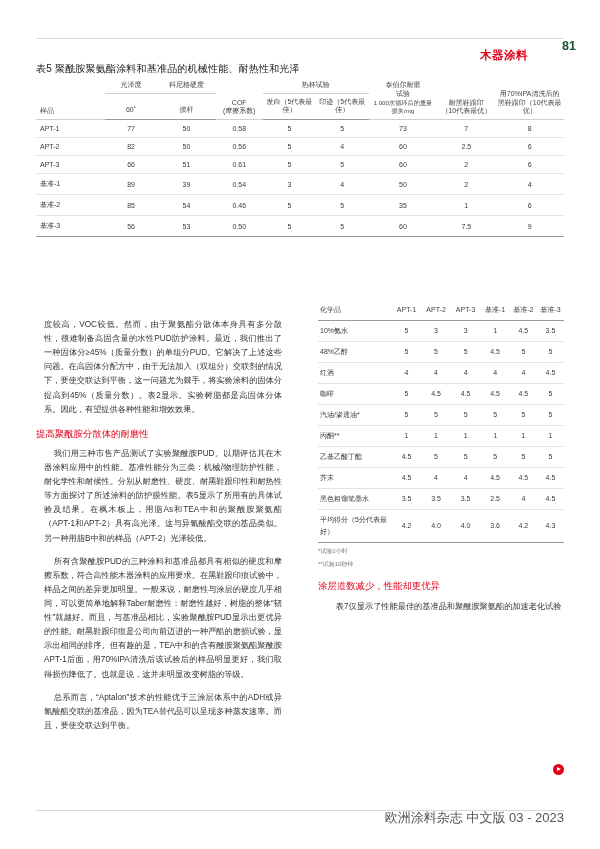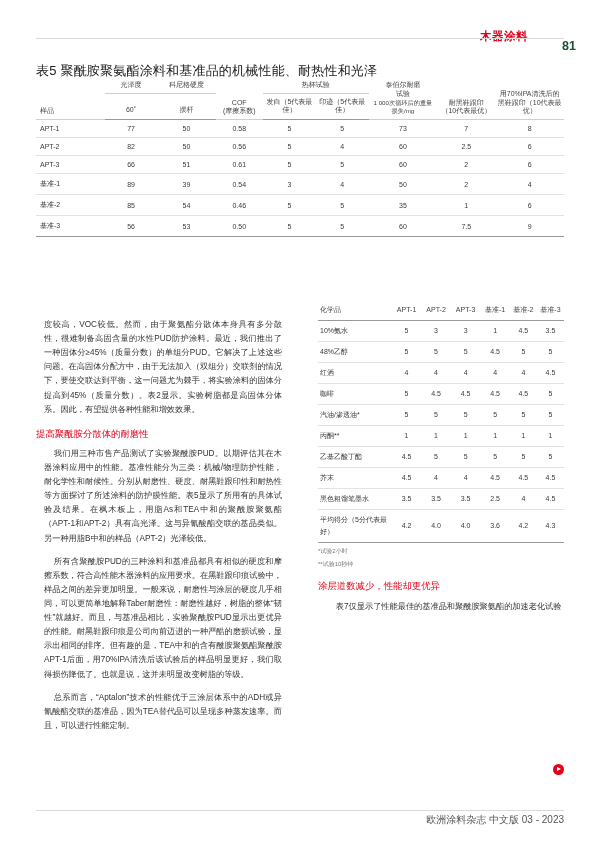--- a/index.html
+++ b/index.html
@@ -6,25 +6,25 @@
   body{
     width:600px;height:849px;background:#ffffff;
     font-family:"Liberation Sans","DejaVu Sans",sans-serif;
     color:#1a1a1a;position:relative;overflow:hidden;
   }
   .page{position:relative;width:600px;height:849px;box-sizing:border-box;}
 
   
   .header{position:absolute;top:20px;left:0;right:0;height:26px;}
   .header-rule{position:absolute;top:38px;left:36px;right:36px;height:1px;background:#d9d9d9;}
-  .hdr-title{position:absolute;right:72px;top:9px;color:#e2001a;font-weight:bold;font-size:11.5px;letter-spacing:.5px;}
+  .hdr-title{position:absolute;right:72px;top:28px;color:#e2001a;font-weight:bold;font-size:11.5px;letter-spacing:.5px;}
   .hdr-page{position:absolute;right:24px;top:19px;color:#14532d;font-weight:bold;font-size:12.5px;}
 
   
-  .t5-cap{position:absolute;left:36px;top:62px;font-size:13px;color:#222;letter-spacing:.2px;}
+  .t5-cap{position:absolute;left:36px;top:62px;font-size:10px;color:#222;letter-spacing:.2px;}
   .t5{position:absolute;left:36px;top:78px;width:528px;border-collapse:collapse;font-size:7px;color:#333;}
   .t5 th,.t5 td{border:0;padding:0;}
   .t5 thead th{
     font-weight:normal;color:#444;vertical-align:bottom;text-align:center;
     padding:3px 2px;line-height:1.25;
   }
   .t5 thead tr.h1 th{border-bottom:1px solid #cfcfcf;}
   .t5 thead tr.h2 th{border-bottom:1px solid #9a9a9a;padding-bottom:4px;}
   .t5 tbody td{
     text-align:center;padding:5px 2px;border-bottom:1px solid #e3e3e3;color:#3a3a3a;
@@ -45,21 +45,21 @@
   .t6{width:246px;border-collapse:collapse;font-size:7px;color:#3a3a3a;margin-bottom:4px;}
   .t6 th{font-weight:normal;color:#444;text-align:center;padding:4px 1px;border-bottom:1px solid #9a9a9a;font-size:7px;}
   .t6 th.first{text-align:left;padding-left:2px;}
   .t6 td{text-align:center;padding:4px 1px;border-bottom:1px solid #e3e3e3;}
   .t6 td.first{text-align:left;padding-left:2px;}
   .t6 tr:last-child td{border-bottom:1px solid #9a9a9a;}
   .t6note{font-size:6px;color:#777;line-height:1.5;margin:4px 0 0 0;}
 
   
   .footer-rule{position:absolute;left:36px;right:36px;bottom:38px;height:1px;background:#d9d9d9;}
-  .footer{position:absolute;right:36px;bottom:22px;font-size:10px;color:#555;text-align:center;}
+  .footer{position:absolute;right:36px;bottom:22px;font-size:13px;color:#555;text-align:center;}
   .arrow{position:absolute;right:36px;bottom:74px;width:11px;height:11px;border-radius:50%;background:#e2001a;}
   .arrow:after{content:"";position:absolute;left:4px;top:3px;border-left:4px solid #fff;border-top:2.5px solid transparent;border-bottom:2.5px solid transparent;}
 </style>
 </head>
 <body>
 
 <div class="page">
 
   <div class="header">
     <div class="hdr-title">木器涂料</div>
@@ -156,21 +156,21 @@
         <td>9</td>
       </tr>
     </tbody>
   </table>
 
   <div class="col colL">
     <p class="noind">度较高，VOC较低。然而，由于聚氨酯分散体本身具有多分散性，很难制备高固含量的水性PUD防护涂料。最近，我们推出了一种固体分≥45%（质量分数）的单组分PUD。它解决了上述这些问题。在高固体分配方中，由于无法加入（双组分）交联剂的情况下，要使交联达到平衡，这一问题尤为棘手，将实验涂料的固体分提高到45%（质量分数）。表2显示。实验树脂都是高固体分体系。因此，有望提供各种性能和增效效果。</p>
     <h3 class="sub">提高聚酰胺分散体的耐磨性</h3>
     <p>我们用三种市售产品测试了实验聚酰胺PUD。以期评估其在木器涂料应用中的性能。基准性能分为三类：机械/物理防护性能，耐化学性和耐候性。分别从耐磨性、硬度、耐黑鞋跟印性和耐热性等方面探讨了所述涂料的防护膜性能。表5显示了所用有的具体试验及结果。在枫木板上，用脂As和TEA中和的聚酰胺聚氨酯（APT-1和APT-2）具有高光泽。这与异氰酸酯交联的基品类似。另一种用脂B中和的样品（APT-2）光泽较低。</p>
     <p>所有含聚酰胺PUD的三种涂料和基准品都具有相似的硬度和摩擦系数，符合高性能木器涂料的应用要求。在黑鞋跟印痕试验中，样品之间的差异更加明显。一般来说，耐磨性与涂层的硬度几乎相同，可以更简单地解释Taber耐磨性：耐磨性越好，树脂的整体“韧性”就越好。而且，与基准品相比，实验聚酰胺PUD显示出更优异的性能。耐黑鞋跟印痕是公司向前迈进的一种严酷的磨损试验，显示出相同的排序。但有趣的是，TEA中和的含有酰胺聚氨酯聚酰胺APT-1后面，用70%IPA清洗后该试验后的样品明显更好，我们取得损伤降低了。也就是说，这并未明显改变树脂的等级。</p>
-    <p>总系而言，“Aptalon”技术的性能优于三涂层体系中的ADH或异氰酸酯交联的基准品，因为TEA替代品可以呈现多种蒸发速率。而且，可以进行性能定制。</p>
+    <p>总系而言，“Aptalon”技术的性能优于三涂层体系中的ADH或异氰酸酯交联的基准品，因为TEA替代品可以呈现多种蒸发速率。而且，要使交联达到平衡。</p>
   </div>
 
   <div class="col colR">
 
     <table class="t6">
       <thead>
         <tr>
           <th class="first" style="width:30%">化学品</th>
           <th style="width:12%">APT-1</th>
           <th style="width:12%">APT-2</th>

